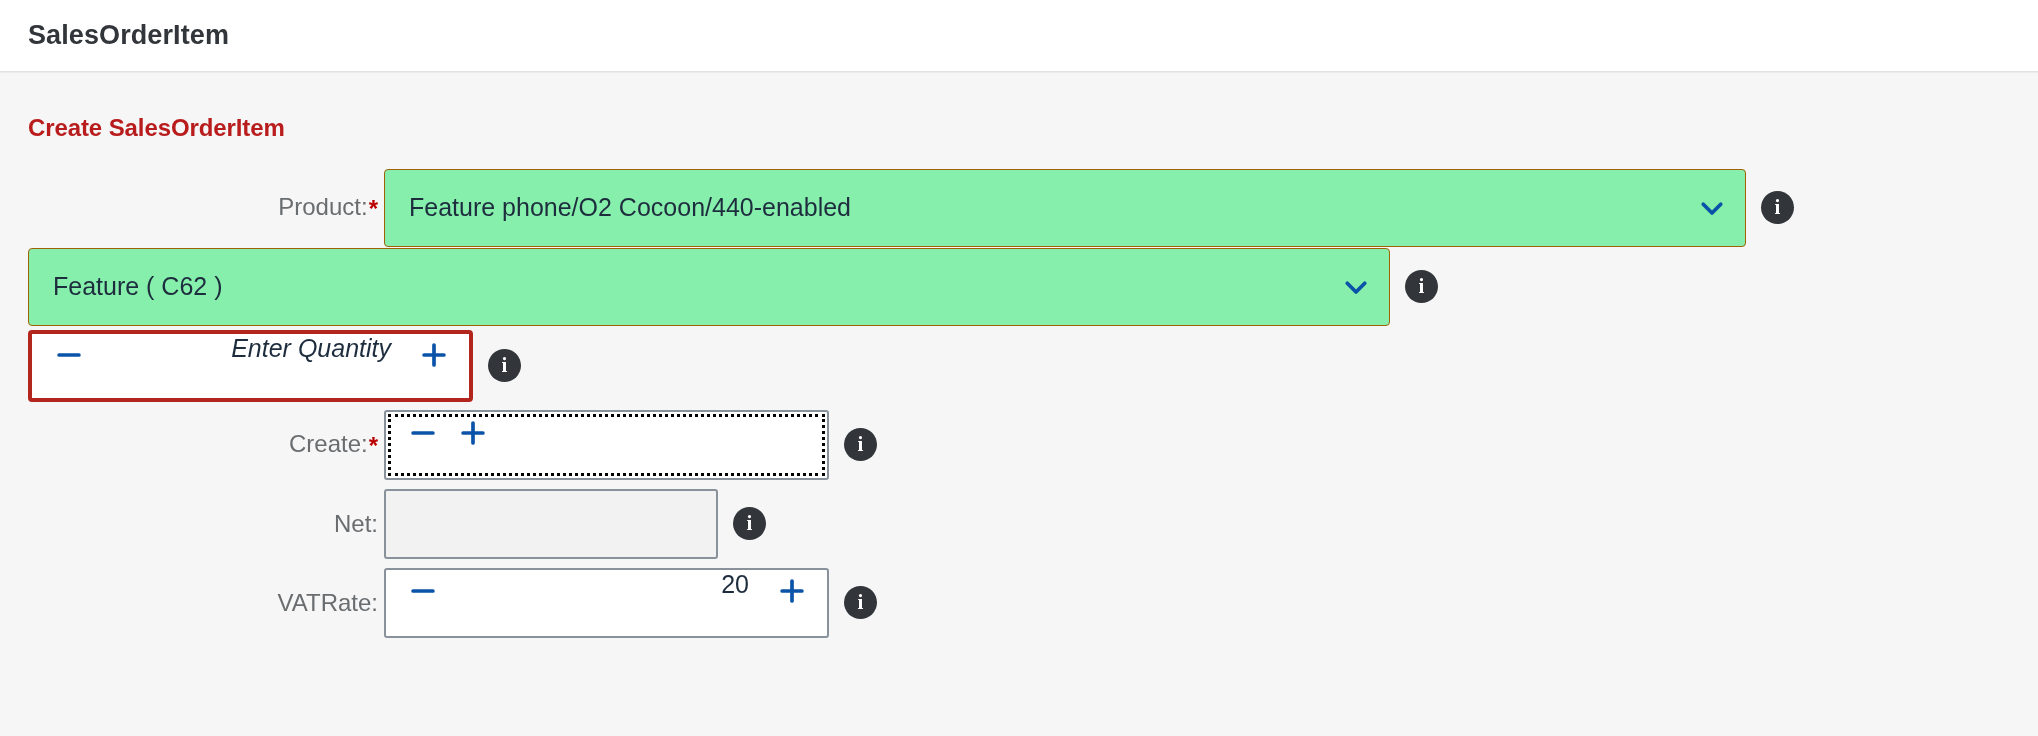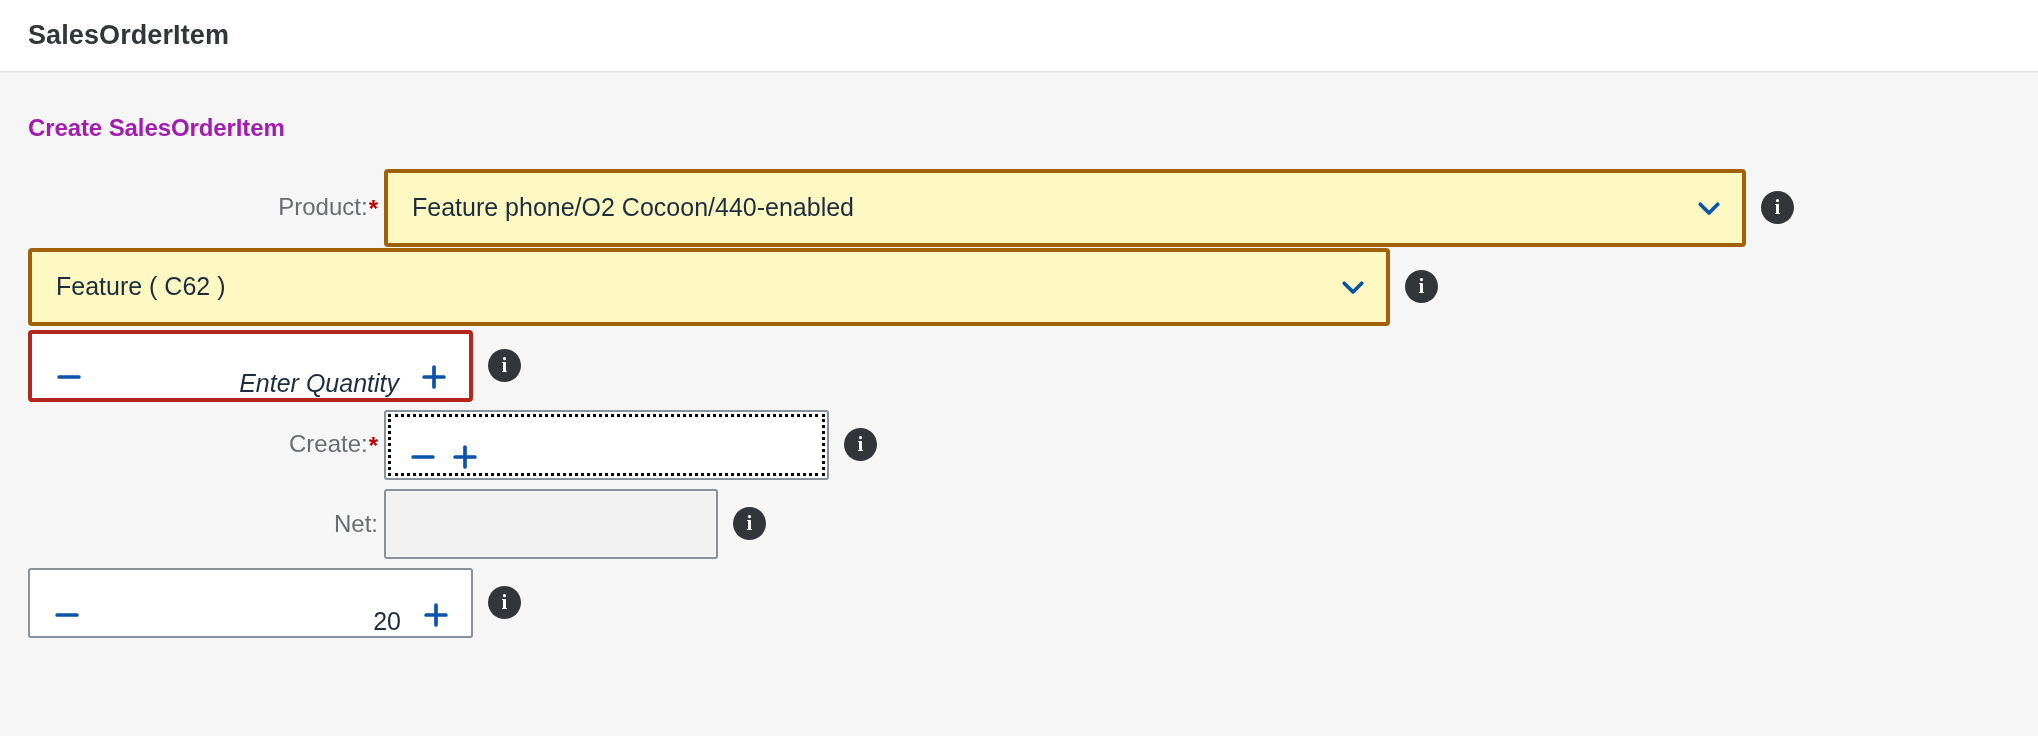--- a/index.html
+++ b/index.html
@@ -34,21 +34,21 @@
   }
 
   
   .page {
     padding: 0 28px;
     box-sizing: border-box;
   }
   .section-title {
     font-size: 24px;
     font-weight: bold;
-    color: #a21caf;
+    color: #b91c1c;
     margin-top: 42px;
     margin-bottom: 0;
     letter-spacing: -0.1px;
   }
 
   .form {
     margin-top: 26px;
   }
 
   .form-row {
@@ -78,22 +78,22 @@
 
   
   .control-wrap {
     display: flex;
     align-items: center;
   }
 
   .select-field {
     width: 1362px;
     height: 78px;
-    background: #fef9c3;
-    border: 4px solid #a16207;
+    background: #86efac;
+    border: 1px solid #a16207;
     border-radius: 4px;
     box-sizing: border-box;
     display: flex;
     align-items: center;
     padding: 0 16px 0 24px;
     justify-content: space-between;
   }
   .select-value {
     font-size: 25px;
     color: #1d2d3e;
@@ -112,22 +112,23 @@
   .chevron svg { display: block; }
 
   .stepper-field {
     width: 445px;
     height: 70px;
     background: #ffffff;
     border: 2px solid #89919a;
     border-radius: 3px;
     box-sizing: border-box;
     display: flex;
-    align-items: flex-end;
+    align-items: flex-start;
     padding: 0 14px 0 16px;
+    gap: 8px;
   }
   .stepper-field.error {
     border: 4px solid #b3261e;
     border-radius: 4px;
     height: 72px;
   }
   .stepper-field.focused {
     position: relative;
   }
   .stepper-field.focused::after {
@@ -282,20 +283,23 @@
       </div>
       <div class="control-wrap">
         <div class="readonly-field">
           <span></span>
         </div>
         <div class="info-icon">i</div>
       </div>
     </div>
 
     <div class="form-row">
+      <div class="field-label">
+        <span>VATRate:</span>
+      </div>
       <div class="control-wrap">
         <div class="stepper-field">
           <span class="step-btn">
             <svg width="34" height="34" viewBox="0 0 24 24" stroke="#0a53a8" stroke-width="2.6" stroke-linecap="round">
                 <line x1="5" y1="12" x2="19" y2="12"></line>
               </svg>
           </span>
           <span class="stepper-value">20</span>
           <span class="step-btn">
             <svg width="34" height="34" viewBox="0 0 24 24" stroke="#0a53a8" stroke-width="2.6" stroke-linecap="round">

